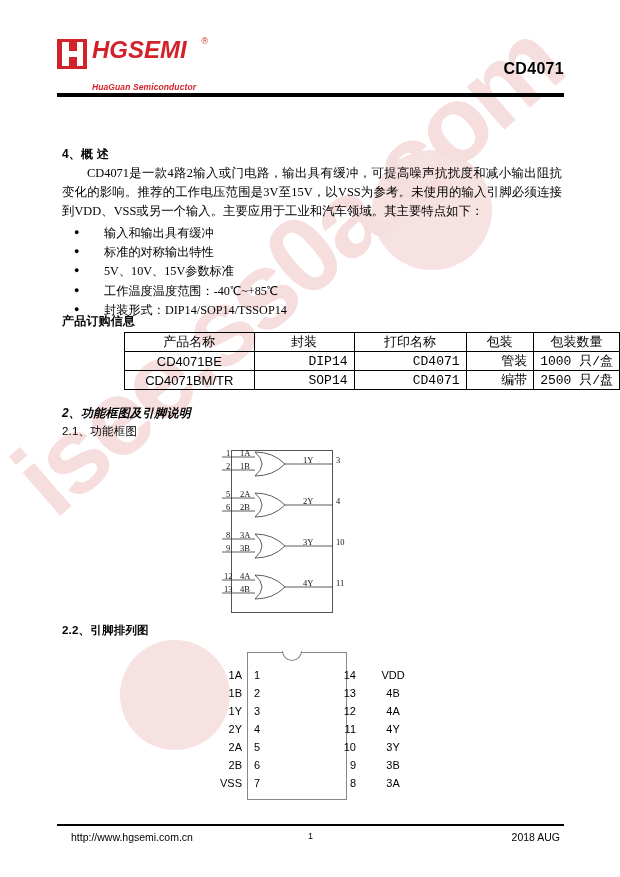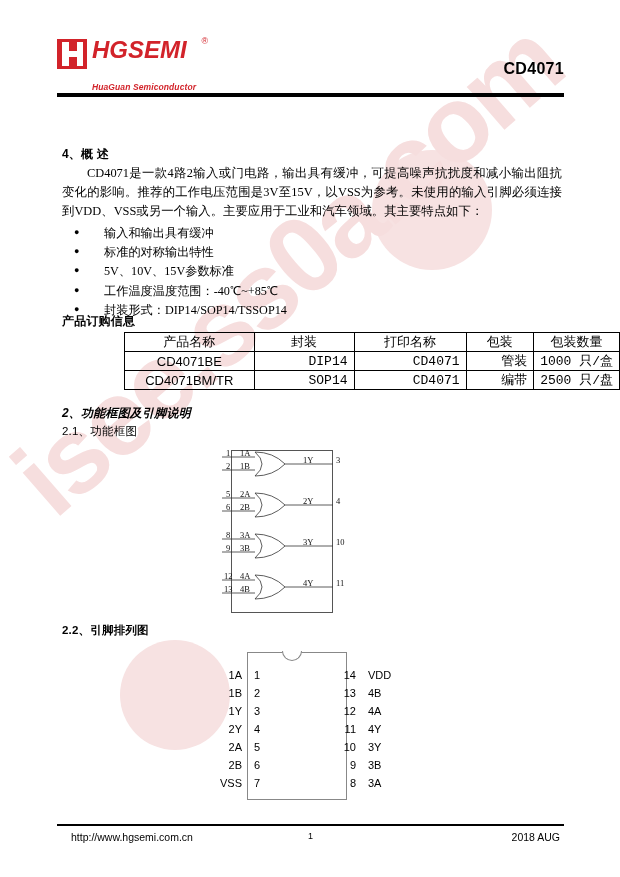--- a/index.html
+++ b/index.html
@@ -326,21 +326,21 @@
     text-align: left;
     padding-left: 6px;
   }
   .pr-num {
     width: 50px;
     text-align: right;
     padding-right: 6px;
   }
   .pr-name {
     width: 50px;
-    text-align: left;
+    text-align: center;
     padding-left: 6px;
   }
 
   
   .footer-rule {
     position: absolute;
     left: 57px;
     top: 824px;
     width: 507px;
     height: 1.5px;

